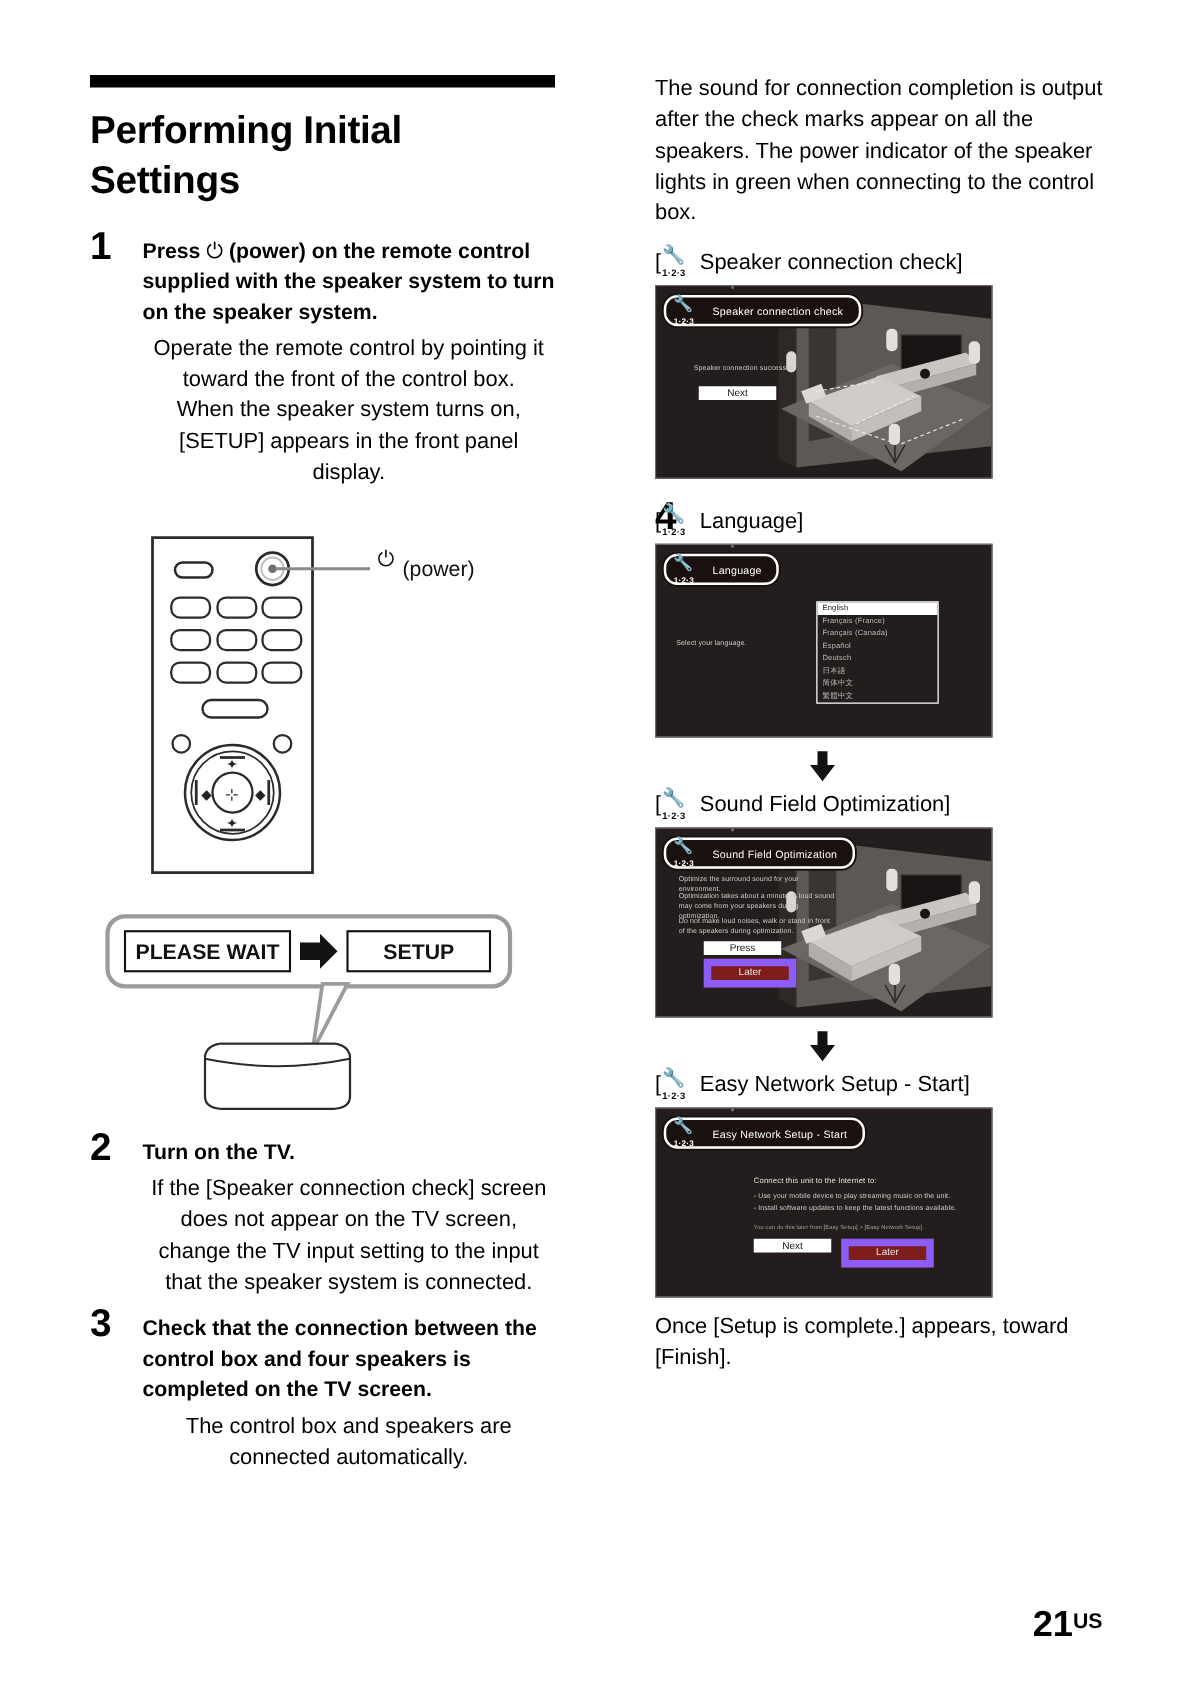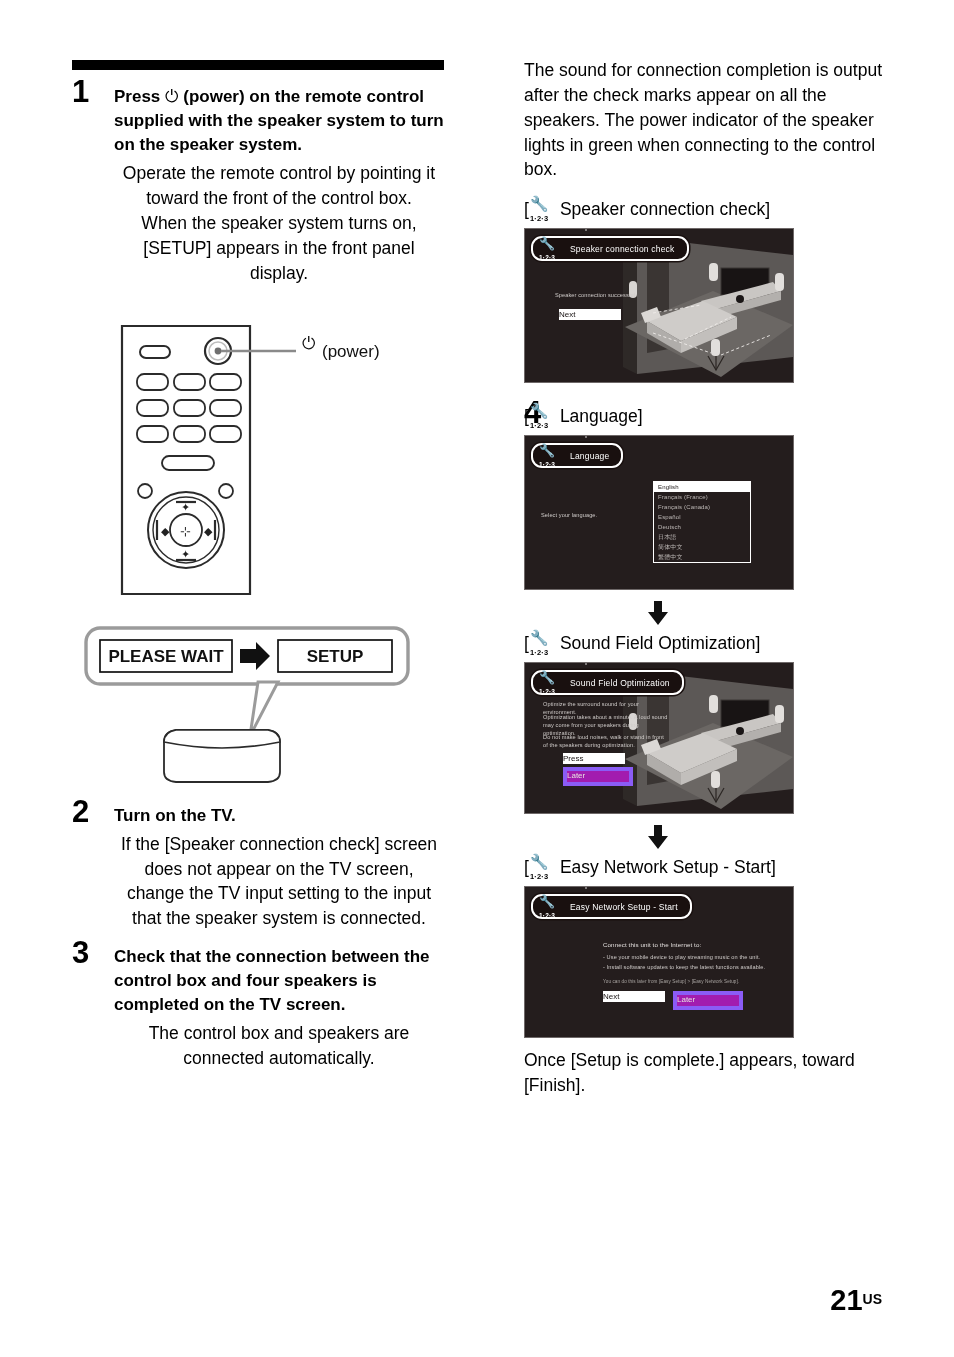--- a/index.html
+++ b/index.html
@@ -180,28 +180,28 @@
     color: #cfcbc9;
     font-size: 5.6px;
     line-height: 1.45;
     letter-spacing: 0.1px;
   }
   .tv-btn {
     position: absolute;
     background: #ffffff;
     color: #1a1414;
     font-size: 8px;
-    text-align: left;
+    text-align: center;
     line-height: 11px;
     height: 11px;
   }
   .tv-btn.outline {
-    background: #a21caf;
+    background: #7f1d1d;
     color: #e6e2e0;
-    border: 4px solid #8b5cf6;
+    border: 6px solid #8b5cf6;
     line-height: 9px;
   }
 
   
   .lang-list {
     position: absolute;
     background: #241d1d;
     border: 1px solid #ffffff;
     padding: 0;
   }
@@ -232,33 +232,34 @@
     right: 72px;
     bottom: 42px;
     text-align: right;
   }
   .folio .num {
     font-size: 29px;
     font-weight: bold;
     line-height: 1;
   }
   .folio .sfx {
-    font-size: 14px;
+    font-size: 17px;
     font-weight: bold;
     vertical-align: super;
   }
 </style>
 </head>
 <body>
 
 <div class="page">
 
   <div class="col-left">
 
     <div class="title-rule"></div>
+    <h1 class="page-title">Performing Initial Settings</h1>
 
     <div class="step">
       <div class="step-num">1</div>
       <p class="step-head"><span>Press </span><span class="pwr-glyph">⏻</span><span> (power) on the remote control supplied with the speaker system to turn on the speaker system.</span></p>
       <p class="step-body" style="white-space:pre-line">Operate the remote control by pointing it toward the front of the control box.
 When the speaker system turns on, [SETUP] appears in the front panel display.</p>
     </div>
 
     <div class="remote-wrap">
       <svg width="340" height="300" viewBox="0 0 340 300" xmlns="http://www.w3.org/2000/svg">

